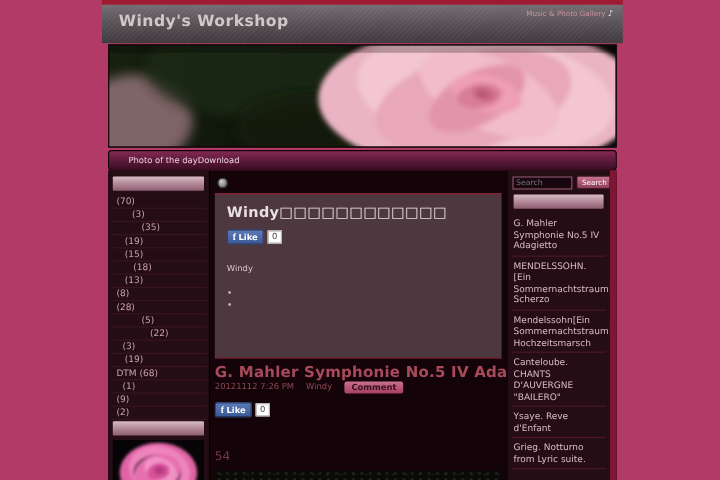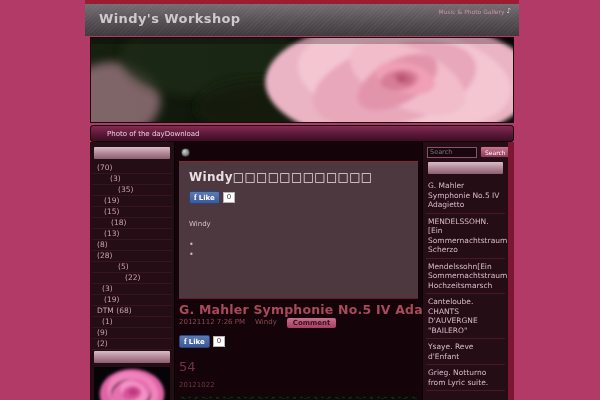--- a/index.html
+++ b/index.html
@@ -51,21 +51,21 @@
     border:1px solid #2d4373;border-radius:2px;color:#fff;font-size:7px;font-weight:bold;padding:1px 4px;cursor:pointer;}
   .fb-f{font-family:"Liberation Serif",serif;font-weight:bold;font-size:8px;}
   .fb-count{background:#fff;border:1px solid #b5b5b5;color:#444;font-size:7px;padding:0 3px;margin-left:3px;line-height:9px;}
   .windy-small{font-size:7px;color:#d8c2ca;margin-top:16px;}
   .bullets{margin-top:12px;}
   .bullet{display:block;font-size:8px;line-height:10px;color:#cdb3bc;}
   .post2-title{margin-top:3px;font-size:12.5px;font-weight:bold;color:#a84a5a;letter-spacing:.2px;white-space:nowrap;}
   .post2-meta{margin-top:1px;font-size:7px;color:#8d4852;display:flex;gap:10px;}
   .comment-badge{background:linear-gradient(180deg,#c9708c,#a83f61);color:#38101f;font-size:7px;font-weight:bold;
     padding:1px 6px;border-radius:2px;cursor:pointer;}
-  .body-line1{margin-top:11px;font-size:13px;color:#6f3743;}
+  .body-line1{margin-top:27px;font-size:10px;color:#6f3743;}
   .body-line2{margin-top:7px;font-size:7px;color:#6f3743;}
   .photo-block{margin-top:6px;height:34px;position:relative;
     background-color:#0a0b09;
     background-image:
       radial-gradient(rgba(150,170,120,.16) 1px,transparent 1.5px),
       radial-gradient(rgba(70,90,55,.22) 1px,transparent 1.5px);
     background-size:7px 5px,11px 7px;}
   .share-arrow{position:absolute;right:10px;bottom:6px;}
   
   .search-row{display:flex;align-items:center;gap:3px;margin:0 1px 4px;}
@@ -249,21 +249,20 @@
         <span class="comment-badge">Comment</span>
       </div>
       <div class="fb">
         <span class="fb-btn">
           <span class="fb-f">f</span>
           <span>Like</span>
         </span>
         <span class="fb-count">0</span>
       </div>
       <div class="body-line1">54</div>
-      <div class="body-line2">20121022</div>
 
       <div class="photo-block">
 
         <span class="share-arrow">
           
         </span>
       </div>
     </div>
 
     <div class="col-right">

